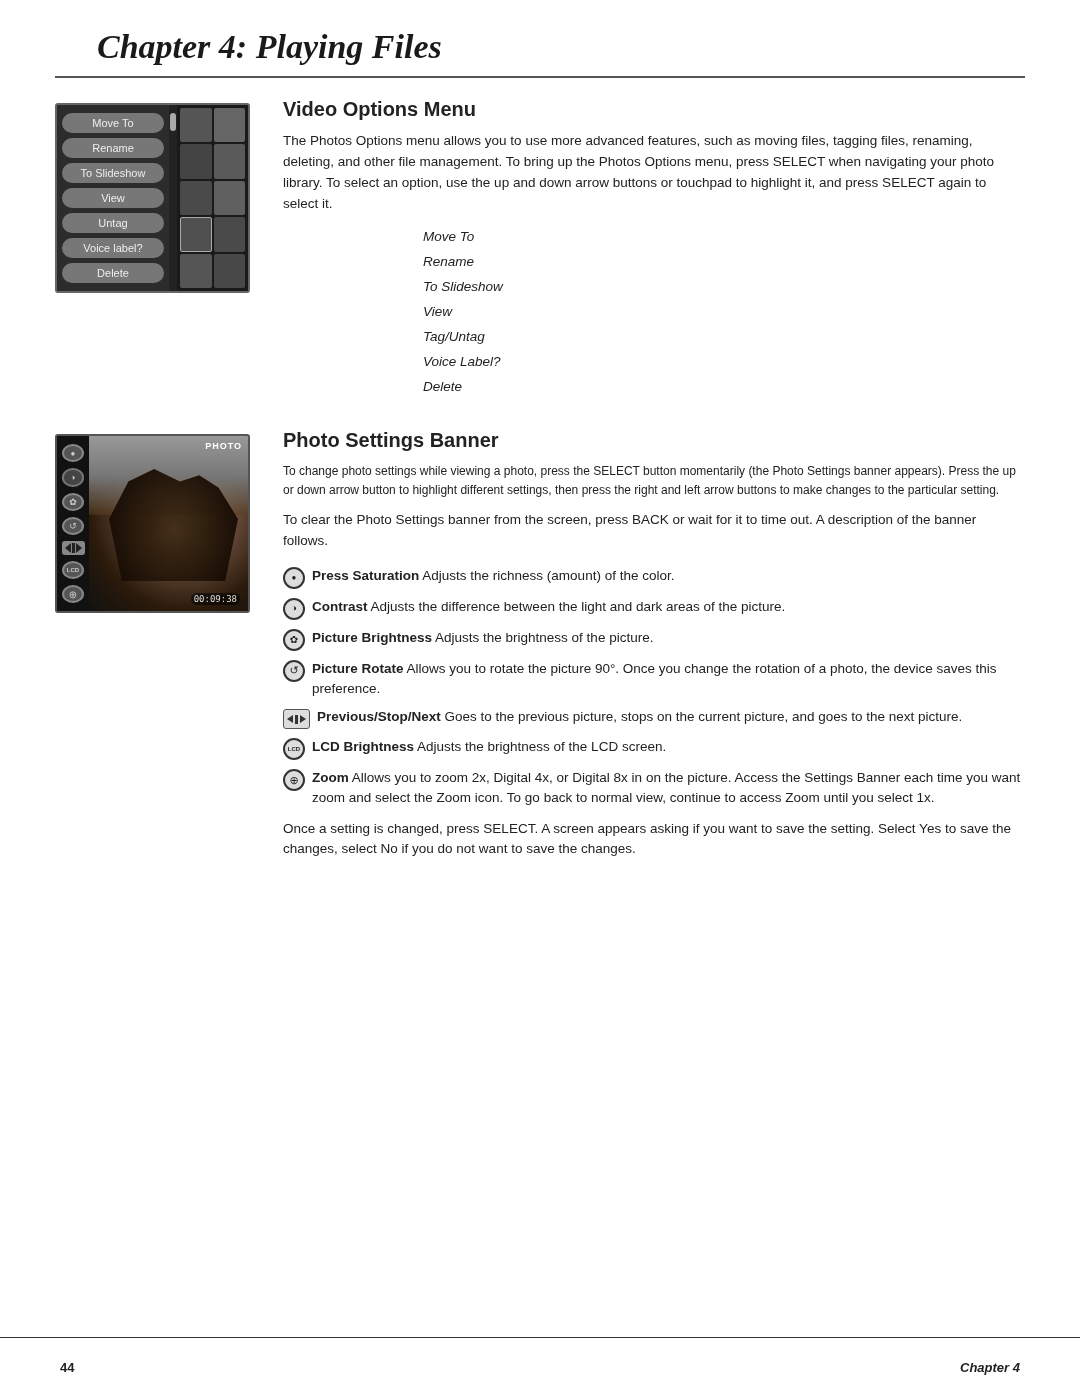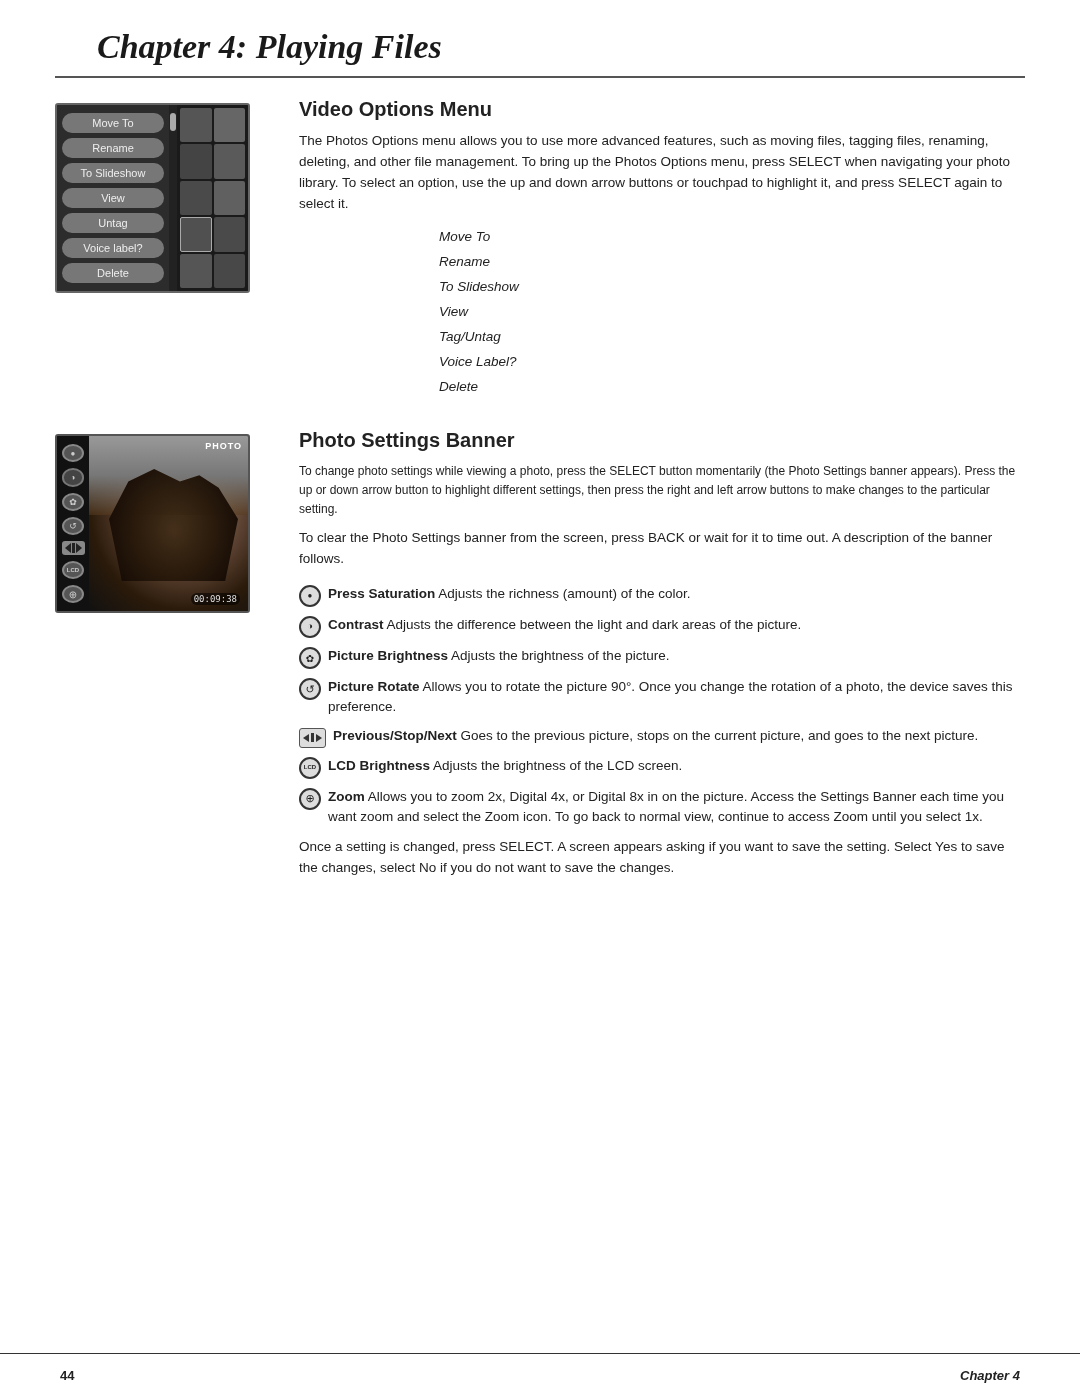--- a/index.html
+++ b/index.html
@@ -9,21 +9,21 @@
       background: #ffffff;
       font-family: Arial, Helvetica, sans-serif;
       font-size: 14px;
       color: #222;
       position: relative;
     }
 
     .two-col {
       display: flex;
       padding: 20px 55px;
-      gap: 44px;
+      gap: 28px;
       align-items: flex-start;
     }
 
     .img-col {
       width: 200px;
       flex-shrink: 0;
       padding-top: 5px;
     }
 
     .text-col {
@@ -173,16 +173,16 @@
     <div style="display:flex; align-items:flex-start; margin-bottom:10px; font-size:13.5px; line-height:1.5;">
       <div style="width:22px; height:22px; border-radius:50%; border:2px solid #333; background:#ddd; display:inline-flex; align-items:center; justify-content:center; font-size:11px; flex-shrink:0; margin-right:7px; margin-top:1px;">⊕</div>
       <span>
         <strong>Zoom</strong>   Allows you to zoom 2x, Digital 4x, or Digital 8x in on the picture. Access the Settings Banner each time you want zoom and select the Zoom icon. To go back to normal view, continue to access Zoom until you select 1x.</span>
     </div>
 
     <p style="font-size:13.5px; line-height:1.55;">Once a setting is changed, press SELECT. A screen appears asking if you want to save the setting. Select Yes to save the changes, select No if you do not want to save the changes.</p>
   </div>
 </div>
 
-<div style="position:fixed; bottom:0; left:0; right:0; width:1080px; height:44px; border-top:1.5px solid #333; background:#fff; display:flex; align-items:center; justify-content:space-between; padding:0 60px;">
+<div style="position:fixed; bottom:0; left:0; right:0; width:1080px; height:60px; border-top:1.5px solid #333; background:#fff; display:flex; align-items:center; justify-content:space-between; padding:0 60px;">
   <span style="font-size:13px; font-weight:bold; color:#222;">44</span>
   <span style="font-size:13px; font-weight:bold; color:#222; font-style:italic;">Chapter  4</span>
 </div>
 
 </body></html>

